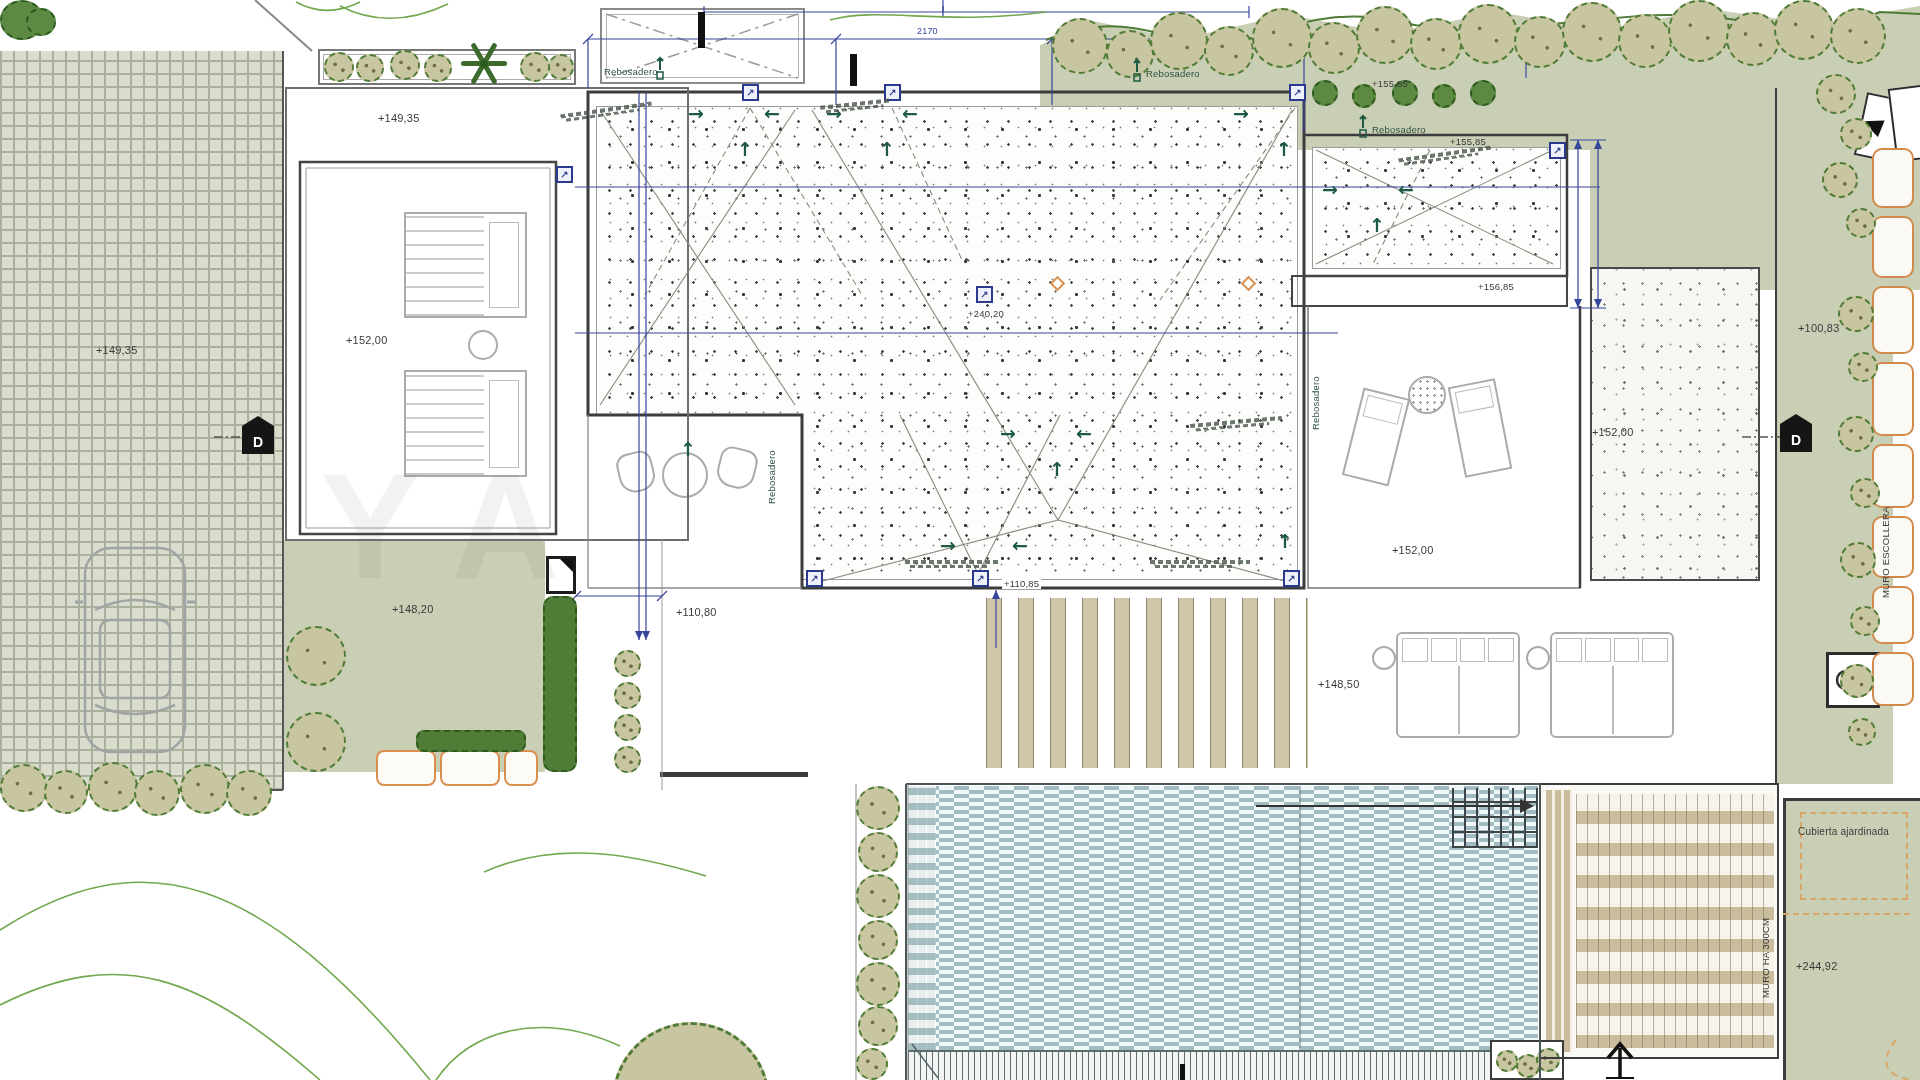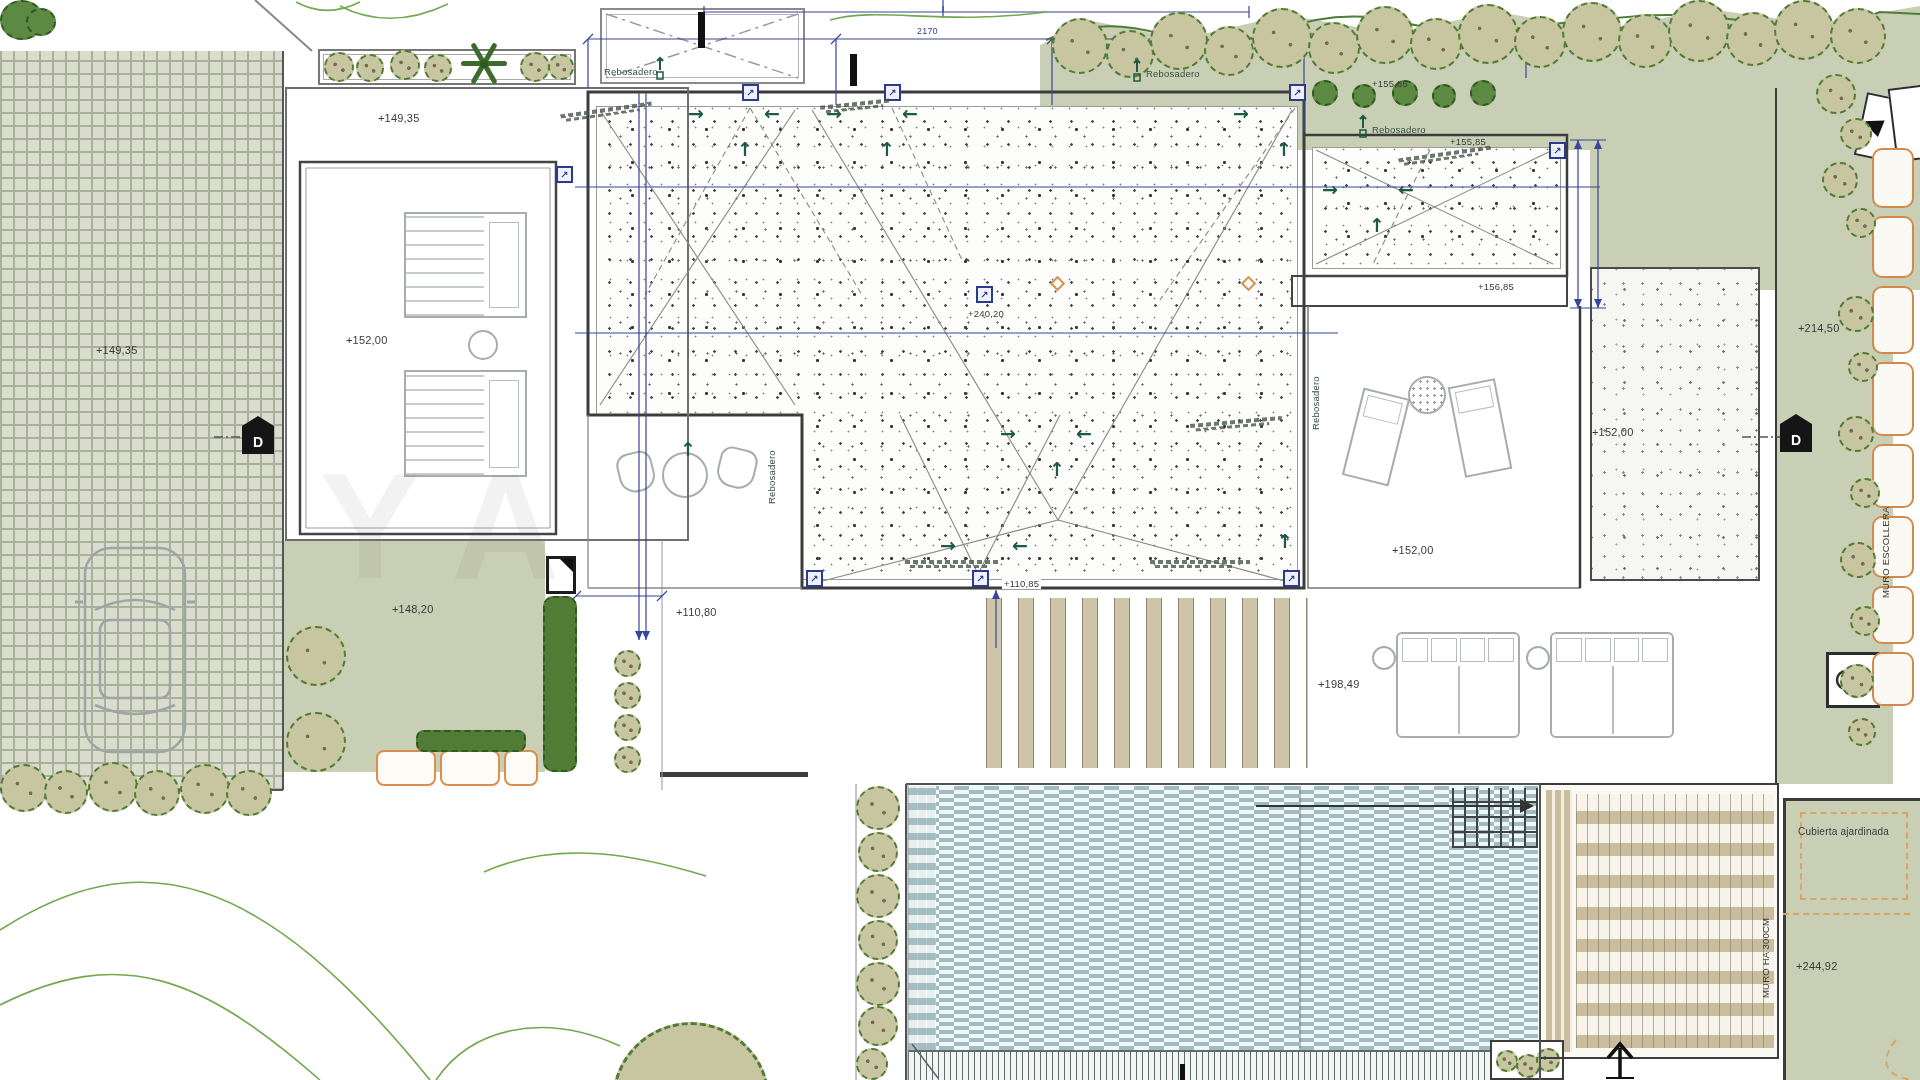--- a/index.html
+++ b/index.html
@@ -456,26 +456,26 @@
     </div>
 
   <div class="lbl" style="left:378px;top:112px;">+149,35</div>
   <div class="lbl" style="left:96px;top:344px;">+149,35</div>
   <div class="lbl" style="left:346px;top:334px;">+152,00</div>
   <div class="lbl sm" style="left:1372px;top:78px;">+155,85</div>
   <div class="lbl sm" style="left:1450px;top:136px;">+155,85</div>
   <div class="lbl sm" style="left:1450px;top:281px;margin-left:28px;">+156,85</div>
   <div class="lbl sm" style="left:968px;top:308px;">+240,20</div>
   <div class="lbl sm" style="left:1002px;top:578px;background:#fff;padding:0 2px;">+110,85</div>
-  <div class="lbl" style="left:1798px;top:322px;">+214,50</div>
+  <div class="lbl" style="left:1798px;top:322px;">+100,83</div>
   <div class="lbl" style="left:1592px;top:426px;">+152,00</div>
   <div class="lbl" style="left:1392px;top:544px;">+152,00</div>
   <div class="lbl" style="left:392px;top:603px;">+148,20</div>
   <div class="lbl" style="left:676px;top:606px;">+110,80</div>
-  <div class="lbl" style="left:1318px;top:678px;">+198,49</div>
+  <div class="lbl" style="left:1318px;top:678px;">+148,50</div>
   <div class="lbl" style="left:1796px;top:960px;">+244,92</div>
   <div class="lbl grn" style="left:604px;top:66px;">Rebosadero</div>
   <div class="lbl grn" style="left:1146px;top:68px;">Rebosadero</div>
   <div class="lbl grn" style="left:1372px;top:124px;">Rebosadero</div>
   <div class="lbl grn vert" style="left:1310px;top:338px;height:92px;">Rebosadero</div>
   <div class="lbl grn vert" style="left:766px;top:424px;height:80px;">Rebosadero</div>
   <div class="lbl sm vert" style="left:1880px;top:466px;height:132px;">MURO ESCOLLERA</div>
   <div class="lbl sm vert" style="left:1760px;top:870px;height:128px;">MURO HA 300CM</div>
   <div class="lbl" style="left:1798px;top:826px;font-size:10px;">Cubierta ajardinada</div>
   <div class="lbl navy" style="left:914px;top:26px;font-size:9px;background:#fff;padding:0 3px;">2170</div>

